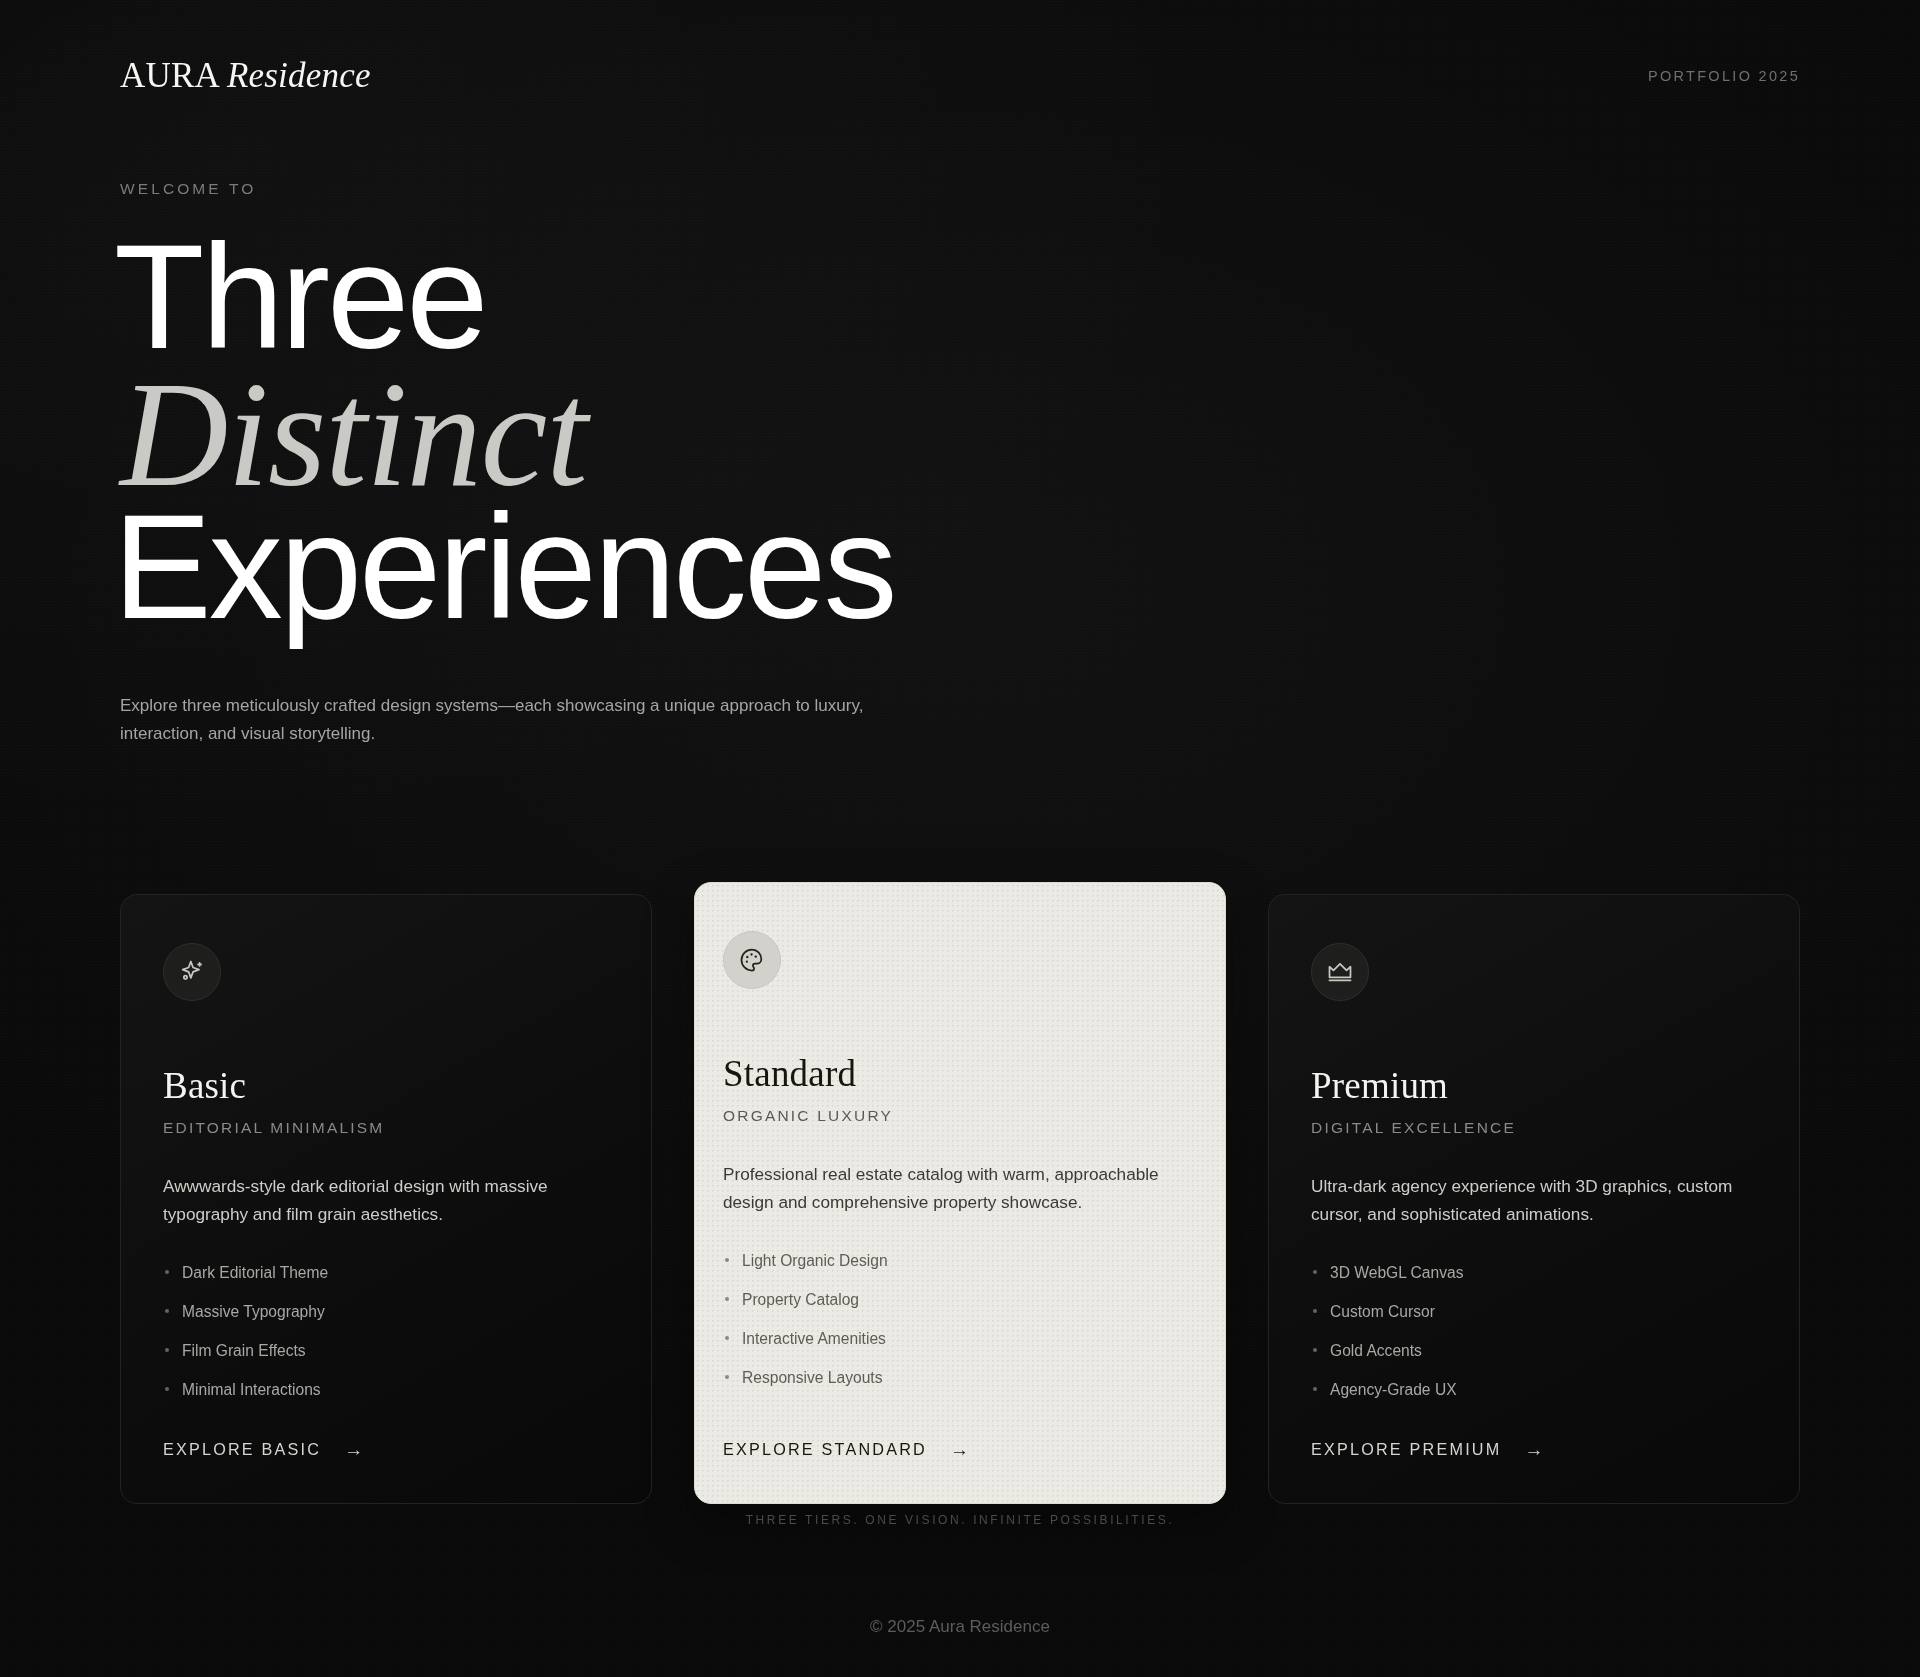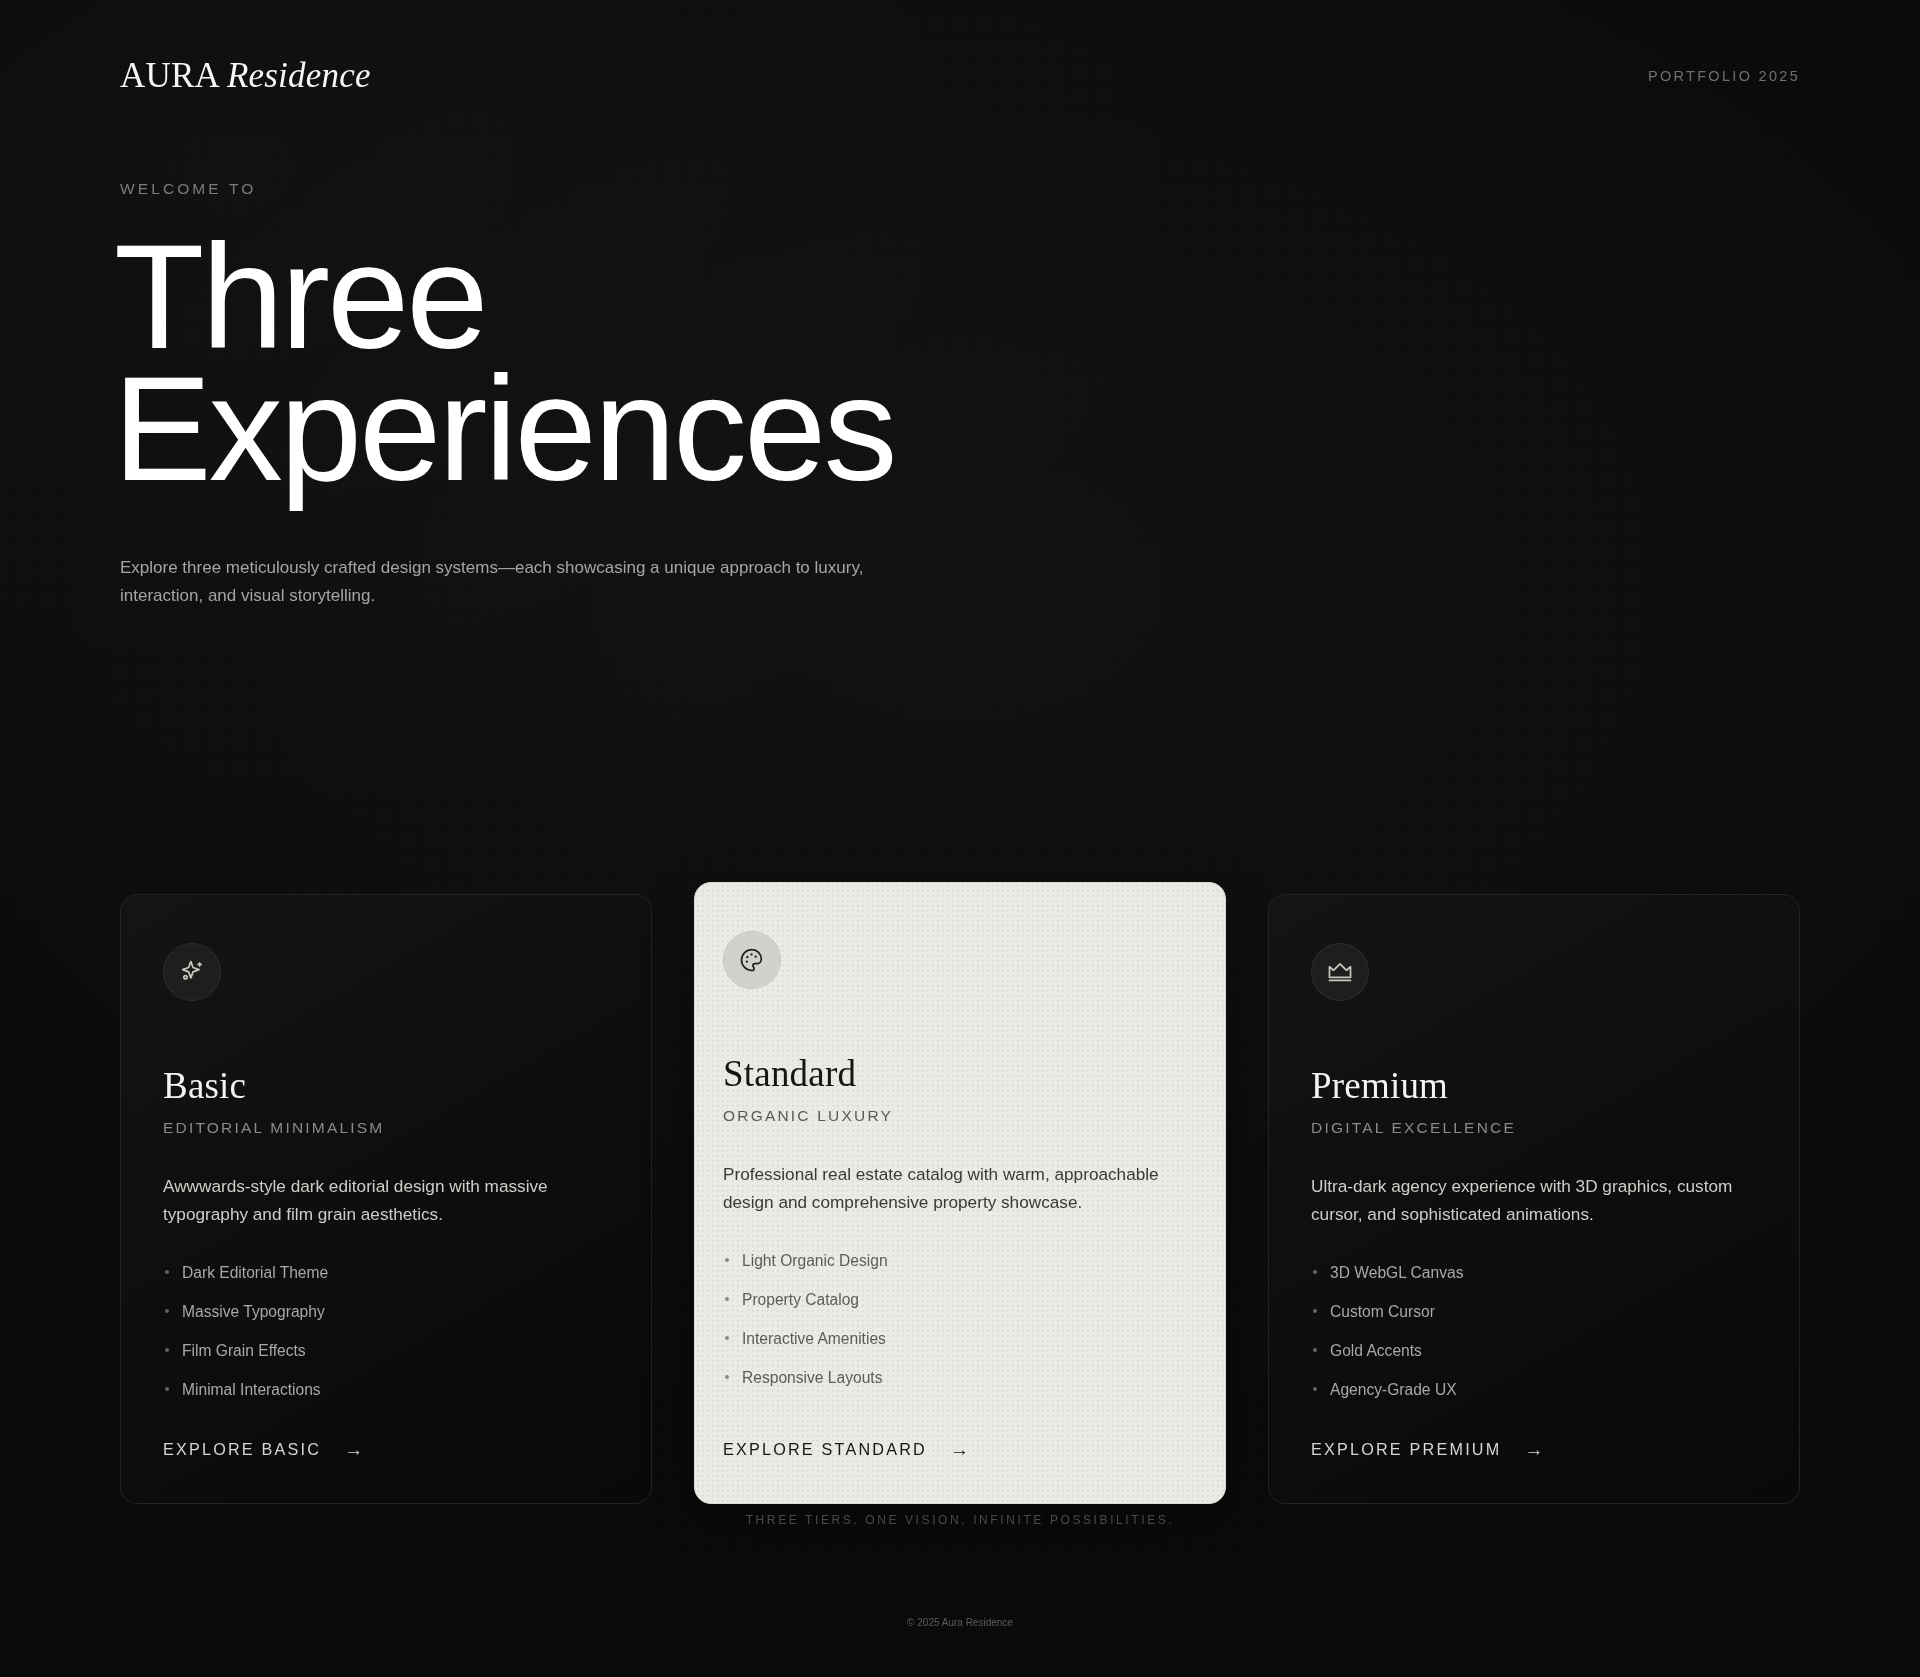--- a/index.html
+++ b/index.html
@@ -222,21 +222,21 @@
     top:1513px; left:0; right:0;
     text-align:center;
     font-size:12px;
     letter-spacing:2.6px;
     color:#4b4b48;
   }
   .copyright {
     position:absolute;
     top:1617px; left:0; right:0;
     text-align:center;
-    font-size:10px;
+    font-size:17px;
     color:#5c5c58;
   }
 </style>
 </head>
 <body>
 
 <div class="grain"></div>
 <div class="vignette"></div>
 
 <div class="page">
@@ -245,20 +245,21 @@
     <div class="logo">
       <span class="aura">AURA</span><span class="res">Residence</span>
     </div>
     <div class="portfolio">PORTFOLIO 2025</div>
   </div>
 
   <div class="hero">
     <div class="eyebrow">WELCOME TO</div>
     <h1 class="headline">
       <span class="hl-line hl-1">Three</span>
+      <span class="hl-line hl-2">Distinct</span>
       <span class="hl-line hl-3">Experiences</span>
     </h1>
     <p class="subtitle">Explore three meticulously crafted design systems—each showcasing a unique approach to luxury, interaction, and visual storytelling.</p>
   </div>
 
   <div class="cards">
 
     <div class="card dark">
       <div class="badge">
         <svg width="28" height="28" viewBox="0 0 24 24" fill="none" stroke="#c9c7c0" stroke-width="1.5" stroke-linecap="round" stroke-linejoin="round">

